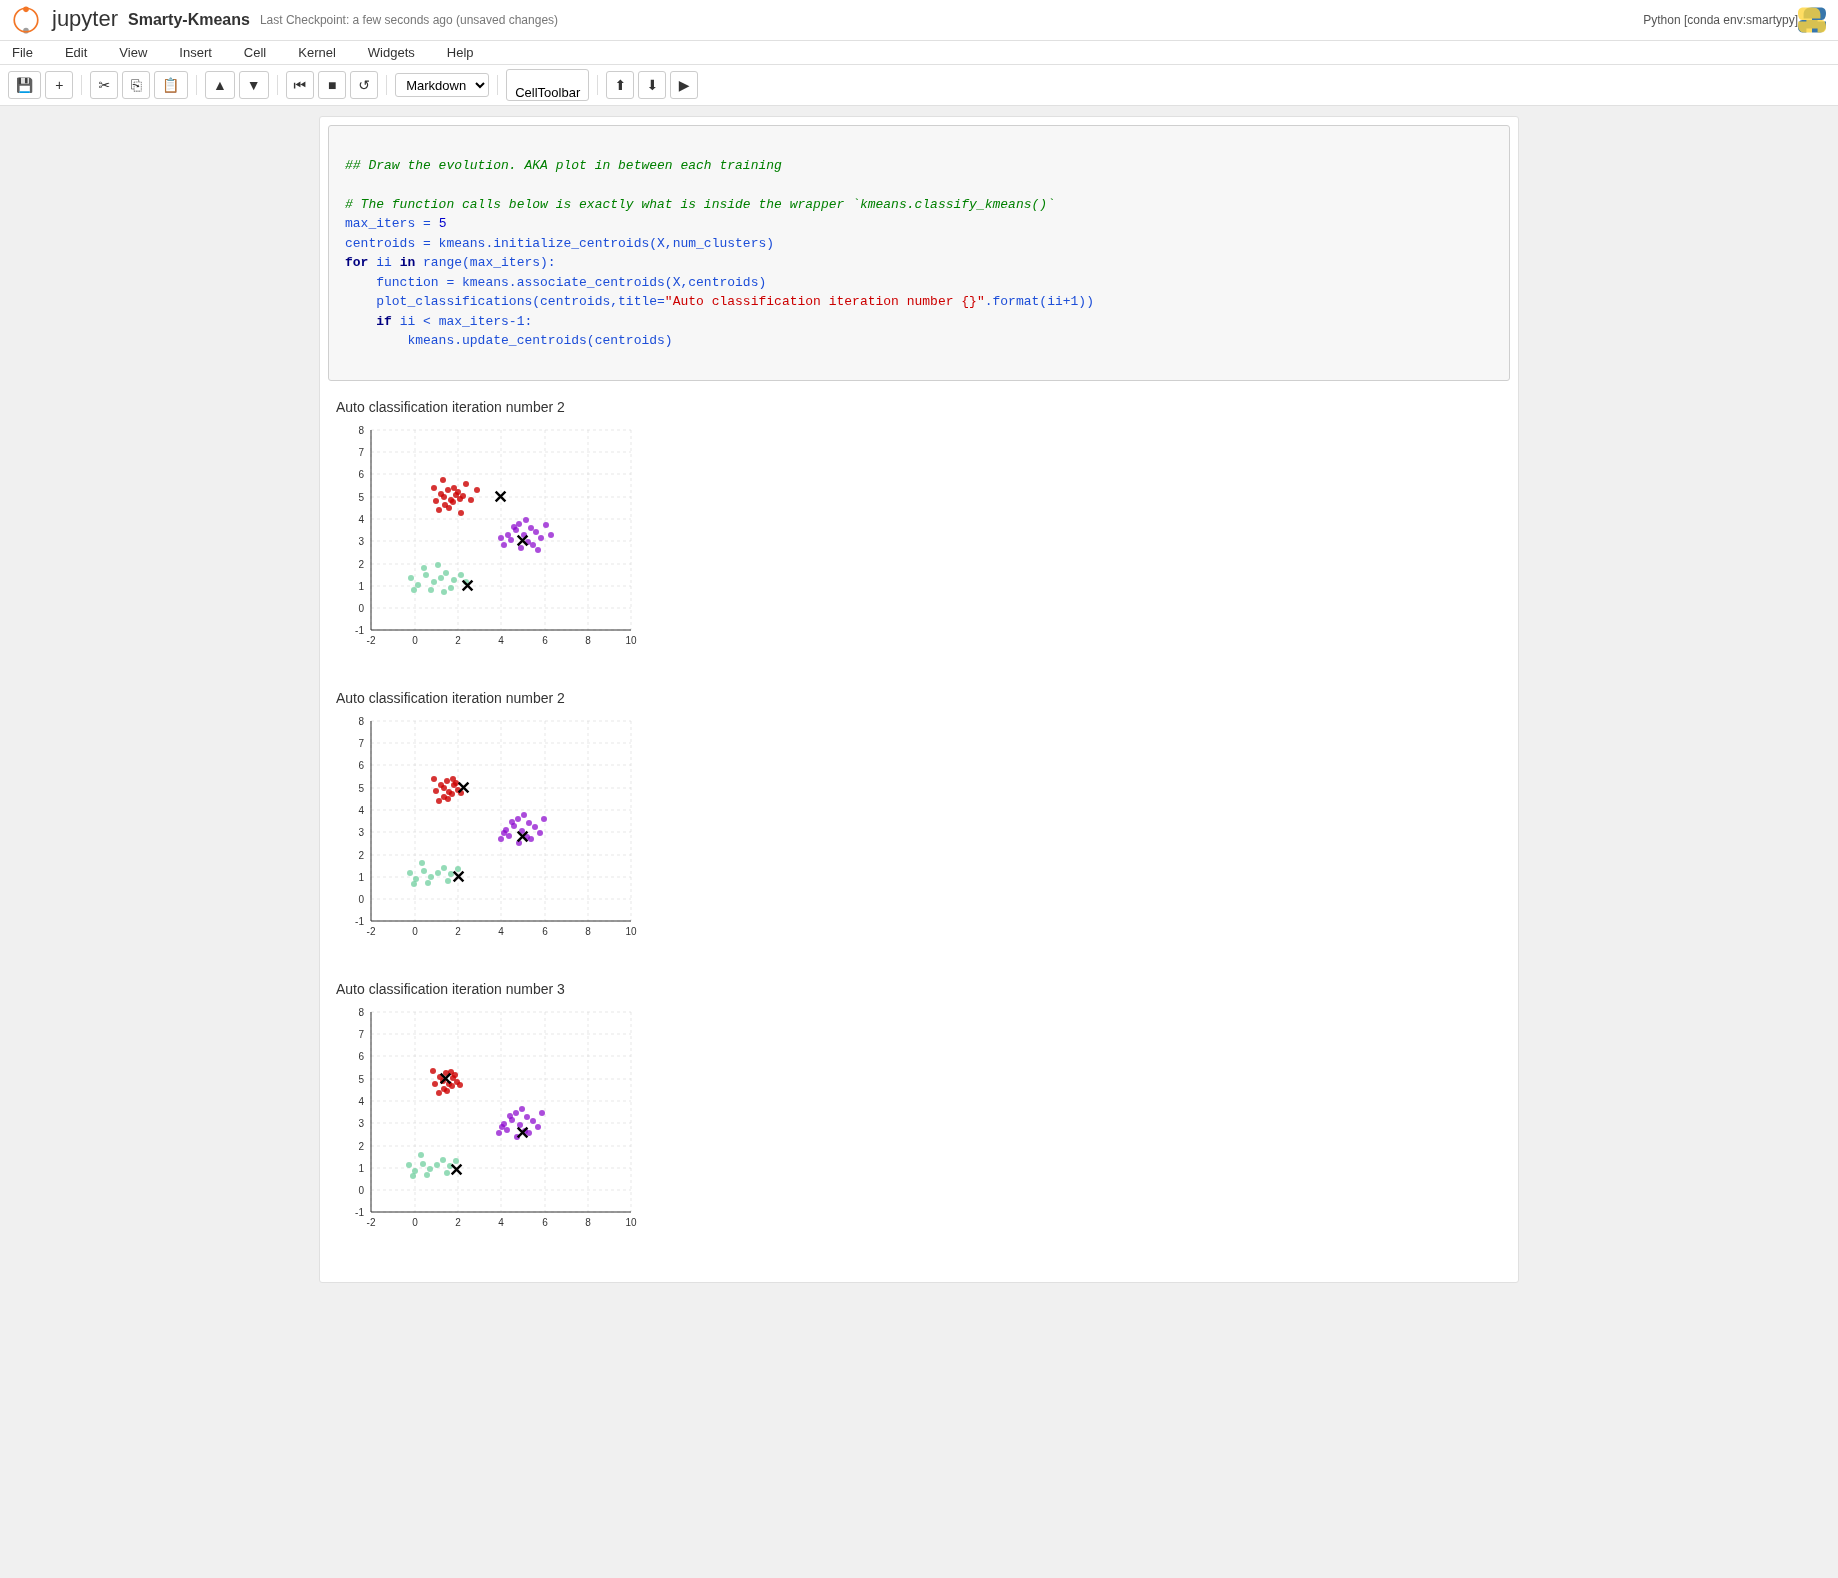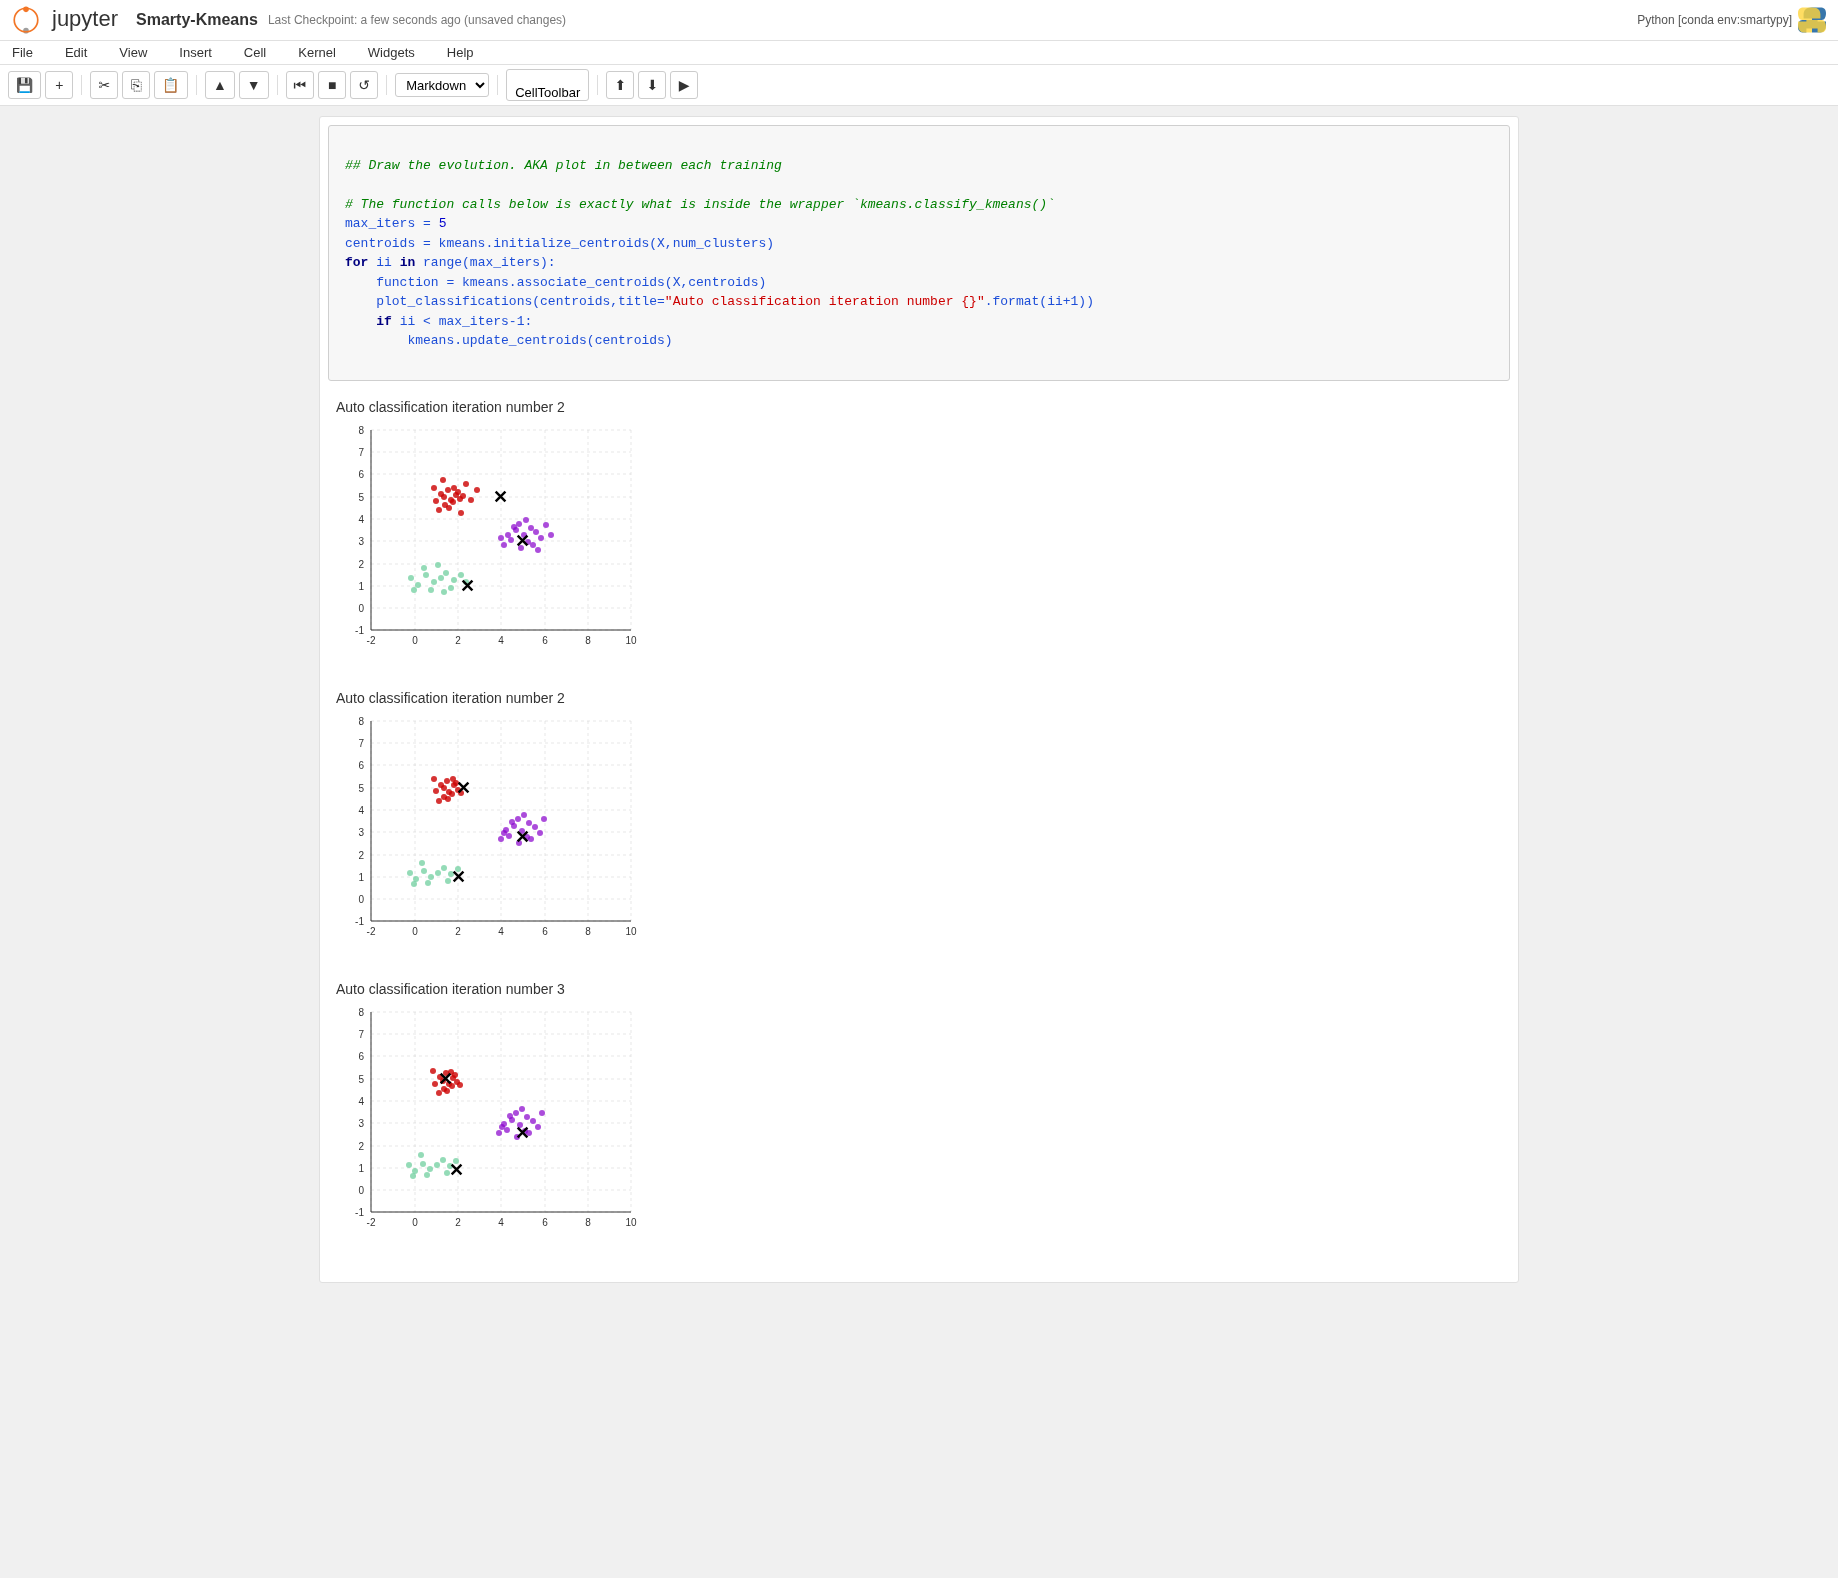--- a/index.html
+++ b/index.html
@@ -23,34 +23,33 @@
       color: #333;
     }
     .jupyter-logo {
       width: 28px;
       height: 28px;
     }
     #notebook-title {
       font-size: 16px;
       font-weight: bold;
       color: #333;
-      margin-left: 8px;
+      margin-left: 0;
       text-align: center;
     }
     #checkpoint {
       font-size: 12px;
       color: #777;
     }
     #python-badge {
       margin-left: auto;
       font-size: 12px;
       color: #555;
       display: flex;
       align-items: center;
-      gap: 6px;
     }
     .python-icon {
       width: 28px;
       height: 28px;
     }
 
     
     #menubar {
       background: white;
       border-bottom: 1px solid #e0e0e0;

